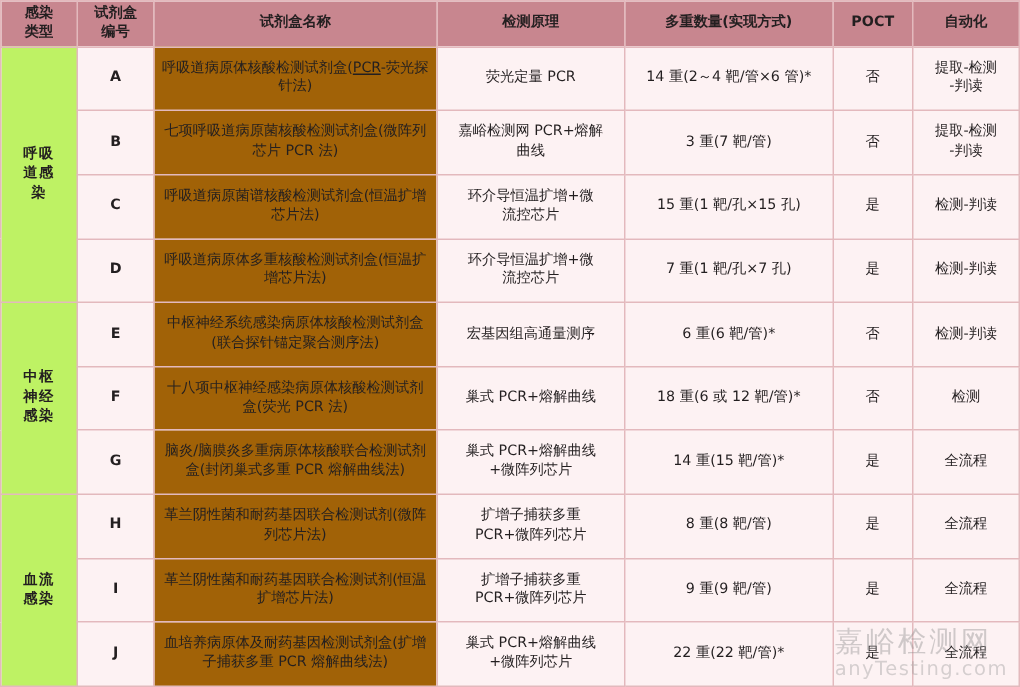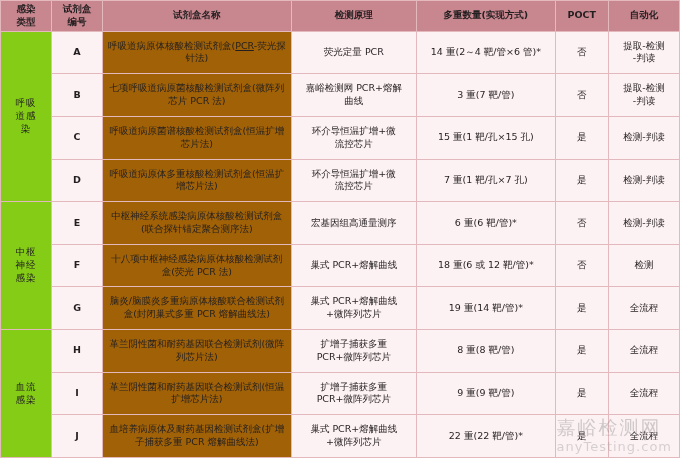--- a/index.html
+++ b/index.html
@@ -36,23 +36,23 @@
   thead th {
     background: #c8868f;
     color: #ffffff;
     font-weight: bold;
     font-size: 10.5px;
     text-align: center;
     border: 1px solid #c8868f;
     line-height: 1.4;
   }
   td.cat {
-    background: #84cc16;
-    text-align: center;
-    font-weight: normal;
+    background: #bef264;
+    text-align: center;
+    font-weight: bold;
     font-size: 11px;
     letter-spacing: 1px;
     line-height: 1.5;
     color: #231f20;
   }
   td.code {
     background: #fdf2f3;
     text-align: center;
     font-weight: bold;
     font-size: 11px;
@@ -203,21 +203,21 @@
       <td class="auto">检测</td>
     </tr>
 
     <tr>
       <td class="code">G</td>
       <td class="name">脑炎/脑膜炎多重病原体核酸联合检测试剂盒(封闭巢式多重 PCR 熔解曲线法)</td>
       <td class="principle">
         <div>巢式 PCR+熔解曲线</div>
         <div>+微阵列芯片</div>
       </td>
-      <td class="multi">19 重(14 靶/管)*</td>
+      <td class="multi">14 重(15 靶/管)*</td>
       <td class="poct">是</td>
       <td class="auto">全流程</td>
     </tr>
 
     <tr>
       <td class="cat" rowspan="3">
         <div>血流</div>
         <div>感染</div>
       </td>
       <td class="code">H</td>

